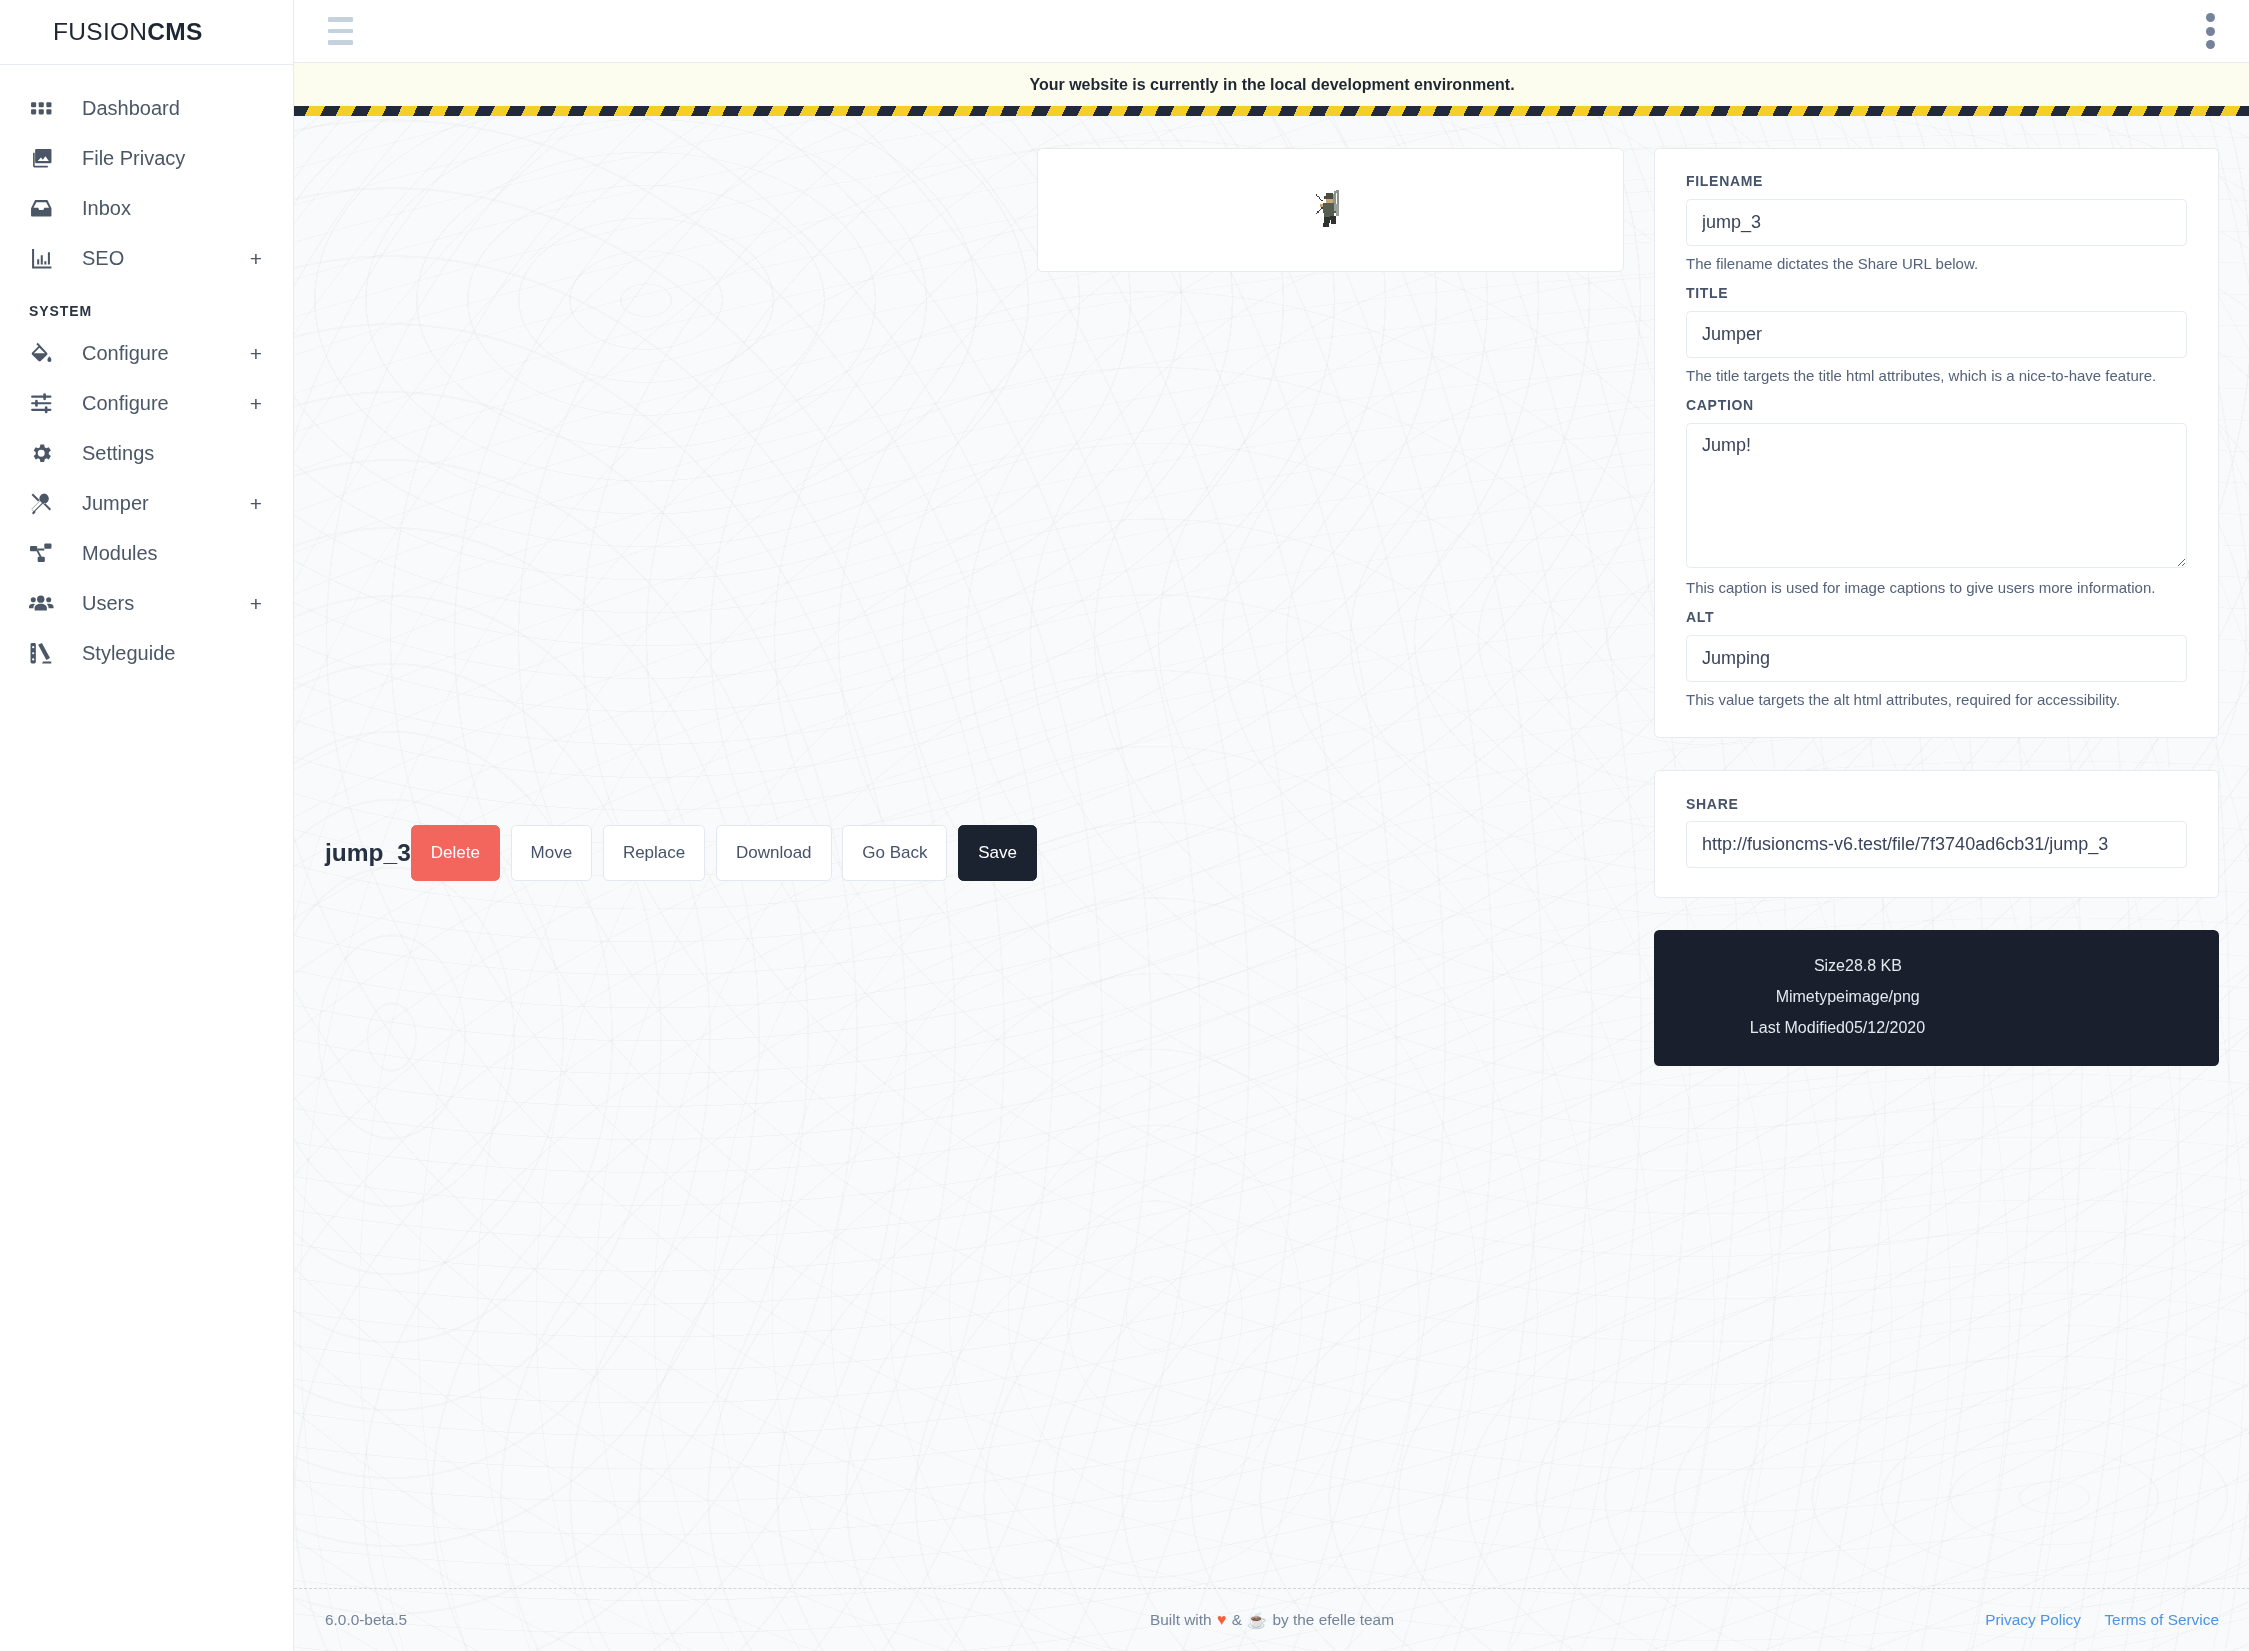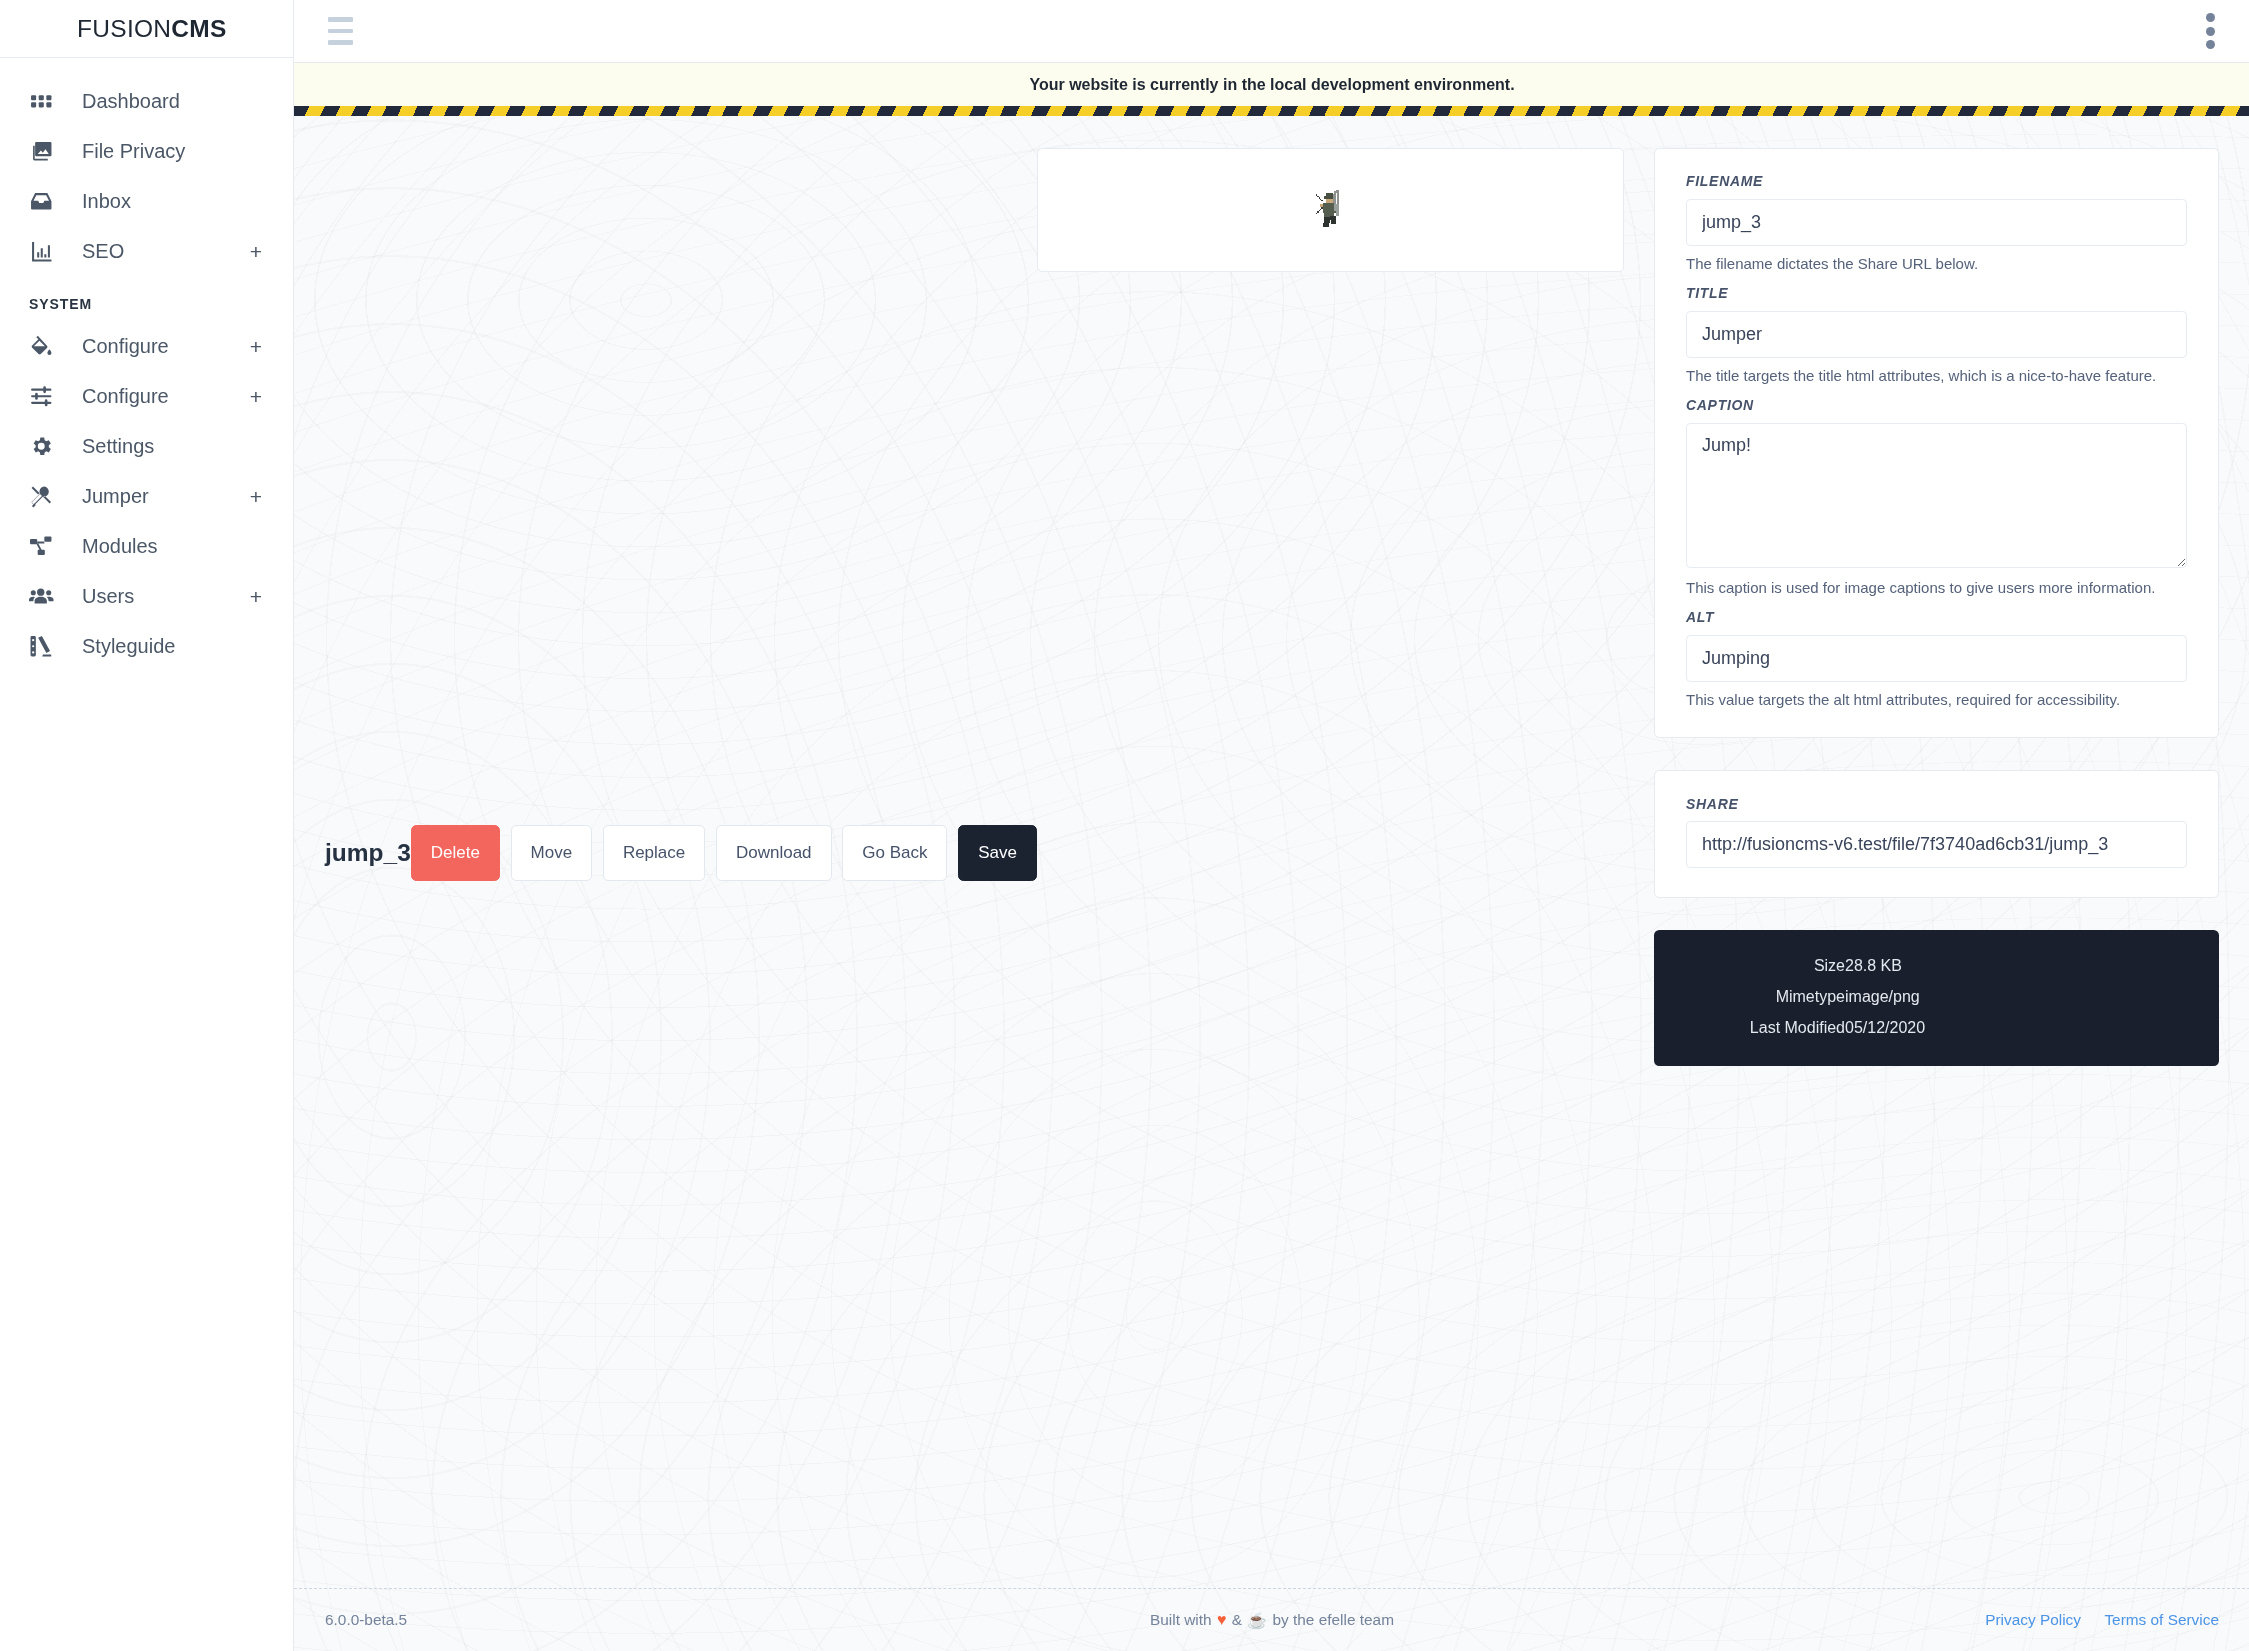--- a/index.html
+++ b/index.html
@@ -13,23 +13,23 @@
 
   
   .sidebar {
     width: 294px; height: 1651px;
     background: #ffffff;
     border-right: 1.6px solid #e6ebf1;
     flex: 0 0 294px;
     position: relative;
   }
   .brand {
-    height: 58px;
+    height: 65px;
     display: flex; align-items: center;
-    padding-left: 77px;
+    padding-left: 53px;
     border-bottom: 1.6px solid #e6ebf1;
   }
   .brand-text {
     font-size: 24.5px; letter-spacing: 0.3px;
     color: #1f2733;
   }
   .brand-text .light { font-weight: 400; }
   .brand-text .bold { font-weight: 700; }
 
   .nav { padding-top: 18px; }
@@ -139,21 +139,21 @@
   .panel {
     background: #ffffff; border: 1.6px solid #e6ebf1; border-radius: 5.3px;
     padding: 24.5px 31px 29px 31px;
   }
   .panel + .panel { margin-top: 32px; }
 
   .field { margin-bottom: 12.8px; }
   .field:last-child { margin-bottom: 0; }
   .flabel {
     font-size: 14px; font-weight: 700; letter-spacing: 0.7px;
-    color: #47536a; margin-bottom: 9.6px; display: block; font-style: italic;
+    color: #47536a; margin-bottom: 9.6px; display: block;
   }
   .finput {
     width: 100%; height: 47px;
     border: 1.6px solid #e6ebf1; border-radius: 4.3px;
     background: #ffffff;
     padding: 0 15px;
     font-size: 18px; color: #39445a;
     font-family: "Liberation Sans", sans-serif;
     outline: none;
   }

